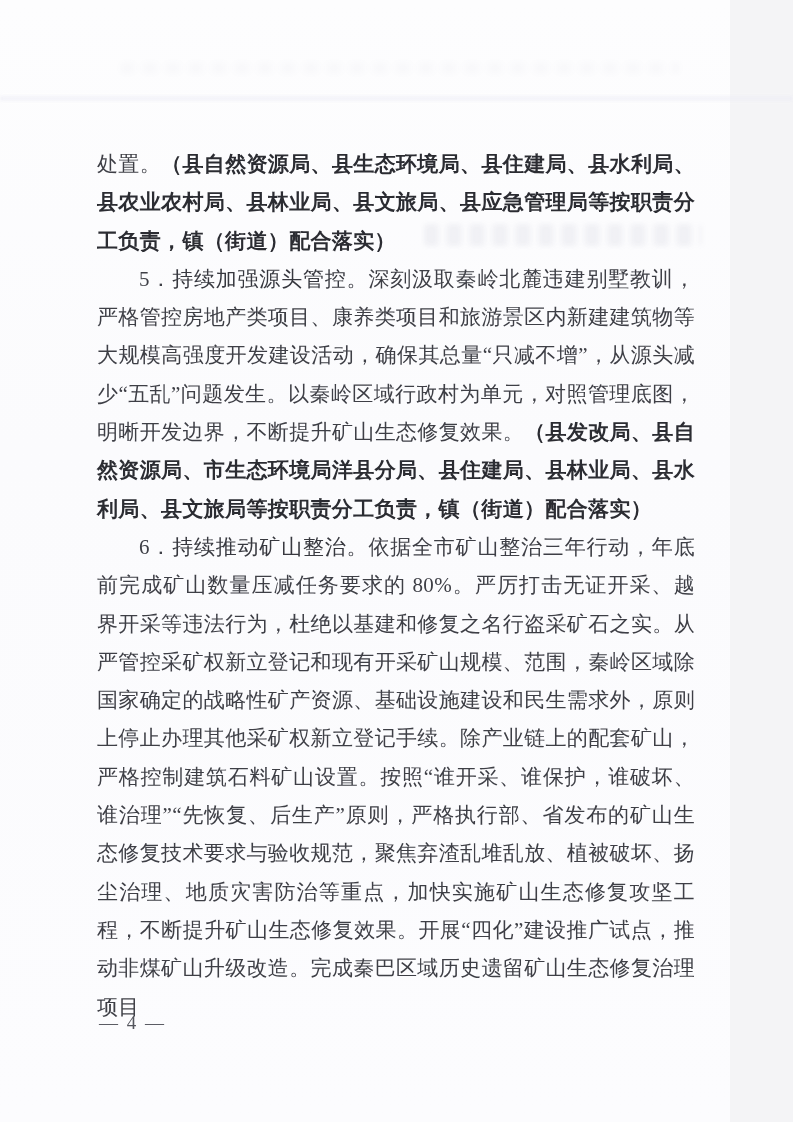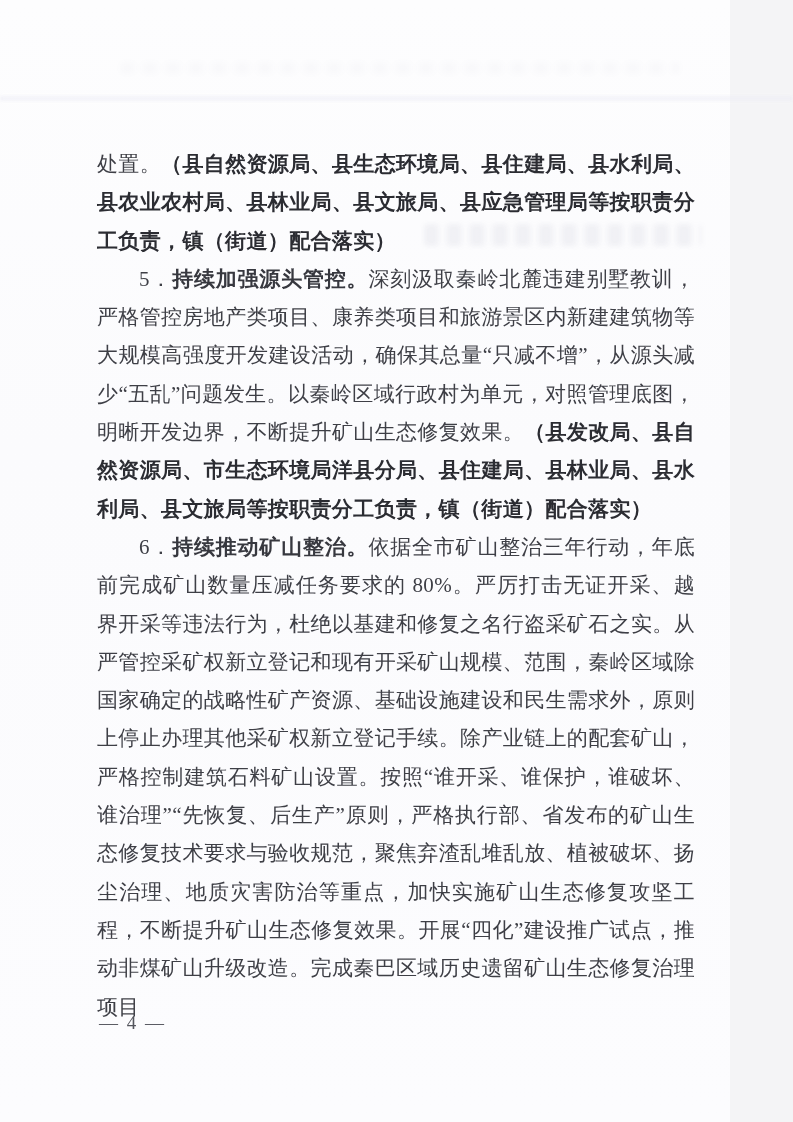--- a/index.html
+++ b/index.html
@@ -52,21 +52,21 @@
     margin: 0;
     font-size: 21px;
     line-height: 38.3px;
     letter-spacing: 0.35px;
     text-align: justify;
     color: #3e3f46;
   }
   .para.indent { text-indent: 2em; }
   .seg.regular { color: #3e3f46; }
   
-  .seg.lead { color: #37383f; font-weight: bold; }
+  .seg.lead { color: #37383f; }
   
   .seg.bold {
     font-family: "Liberation Sans", "DejaVu Sans", sans-serif;
     font-weight: 700;
     color: #2b2c32;
   }
   .footer {
     position: absolute;
     left: 99px;
     top: 1012px;

